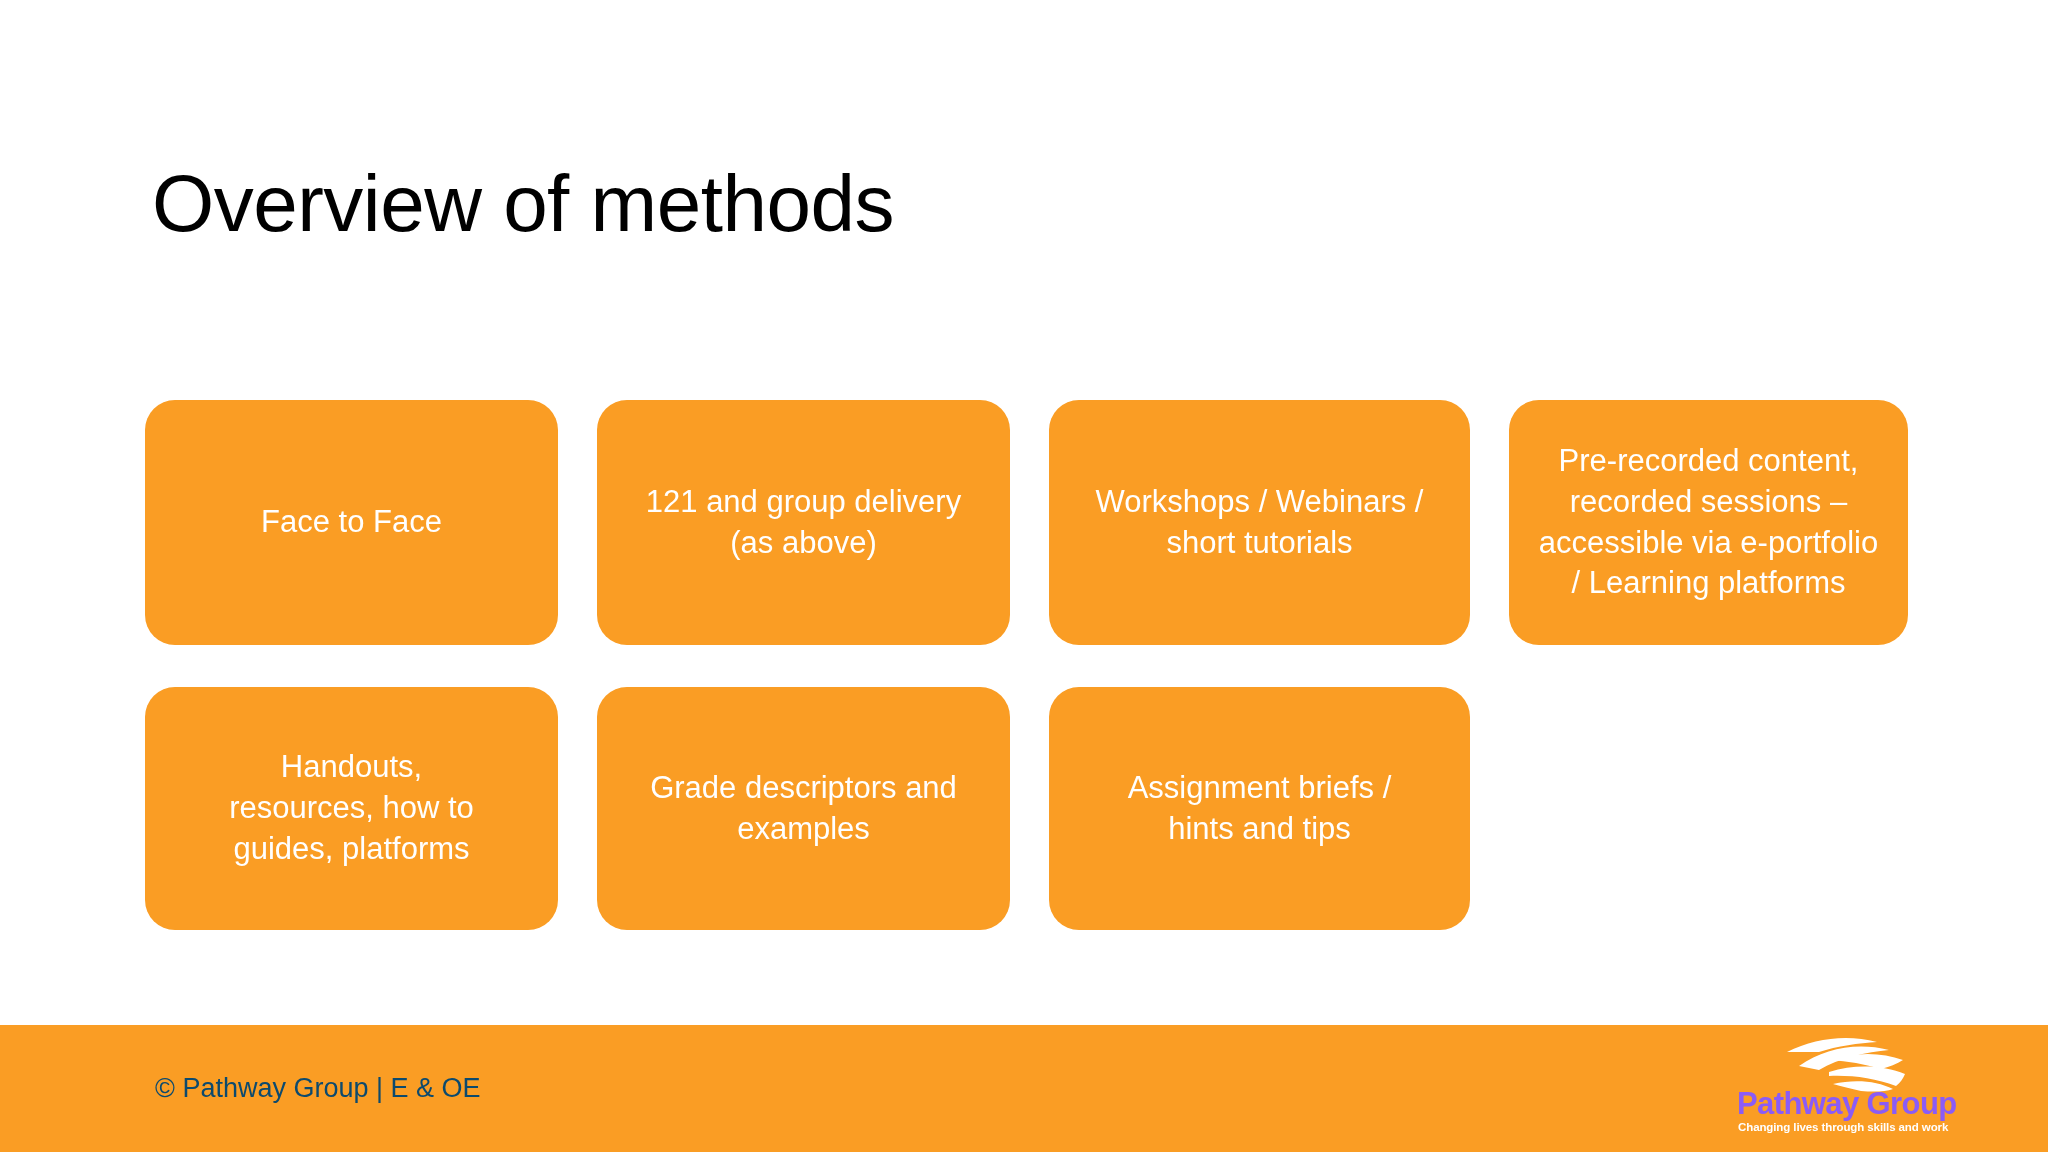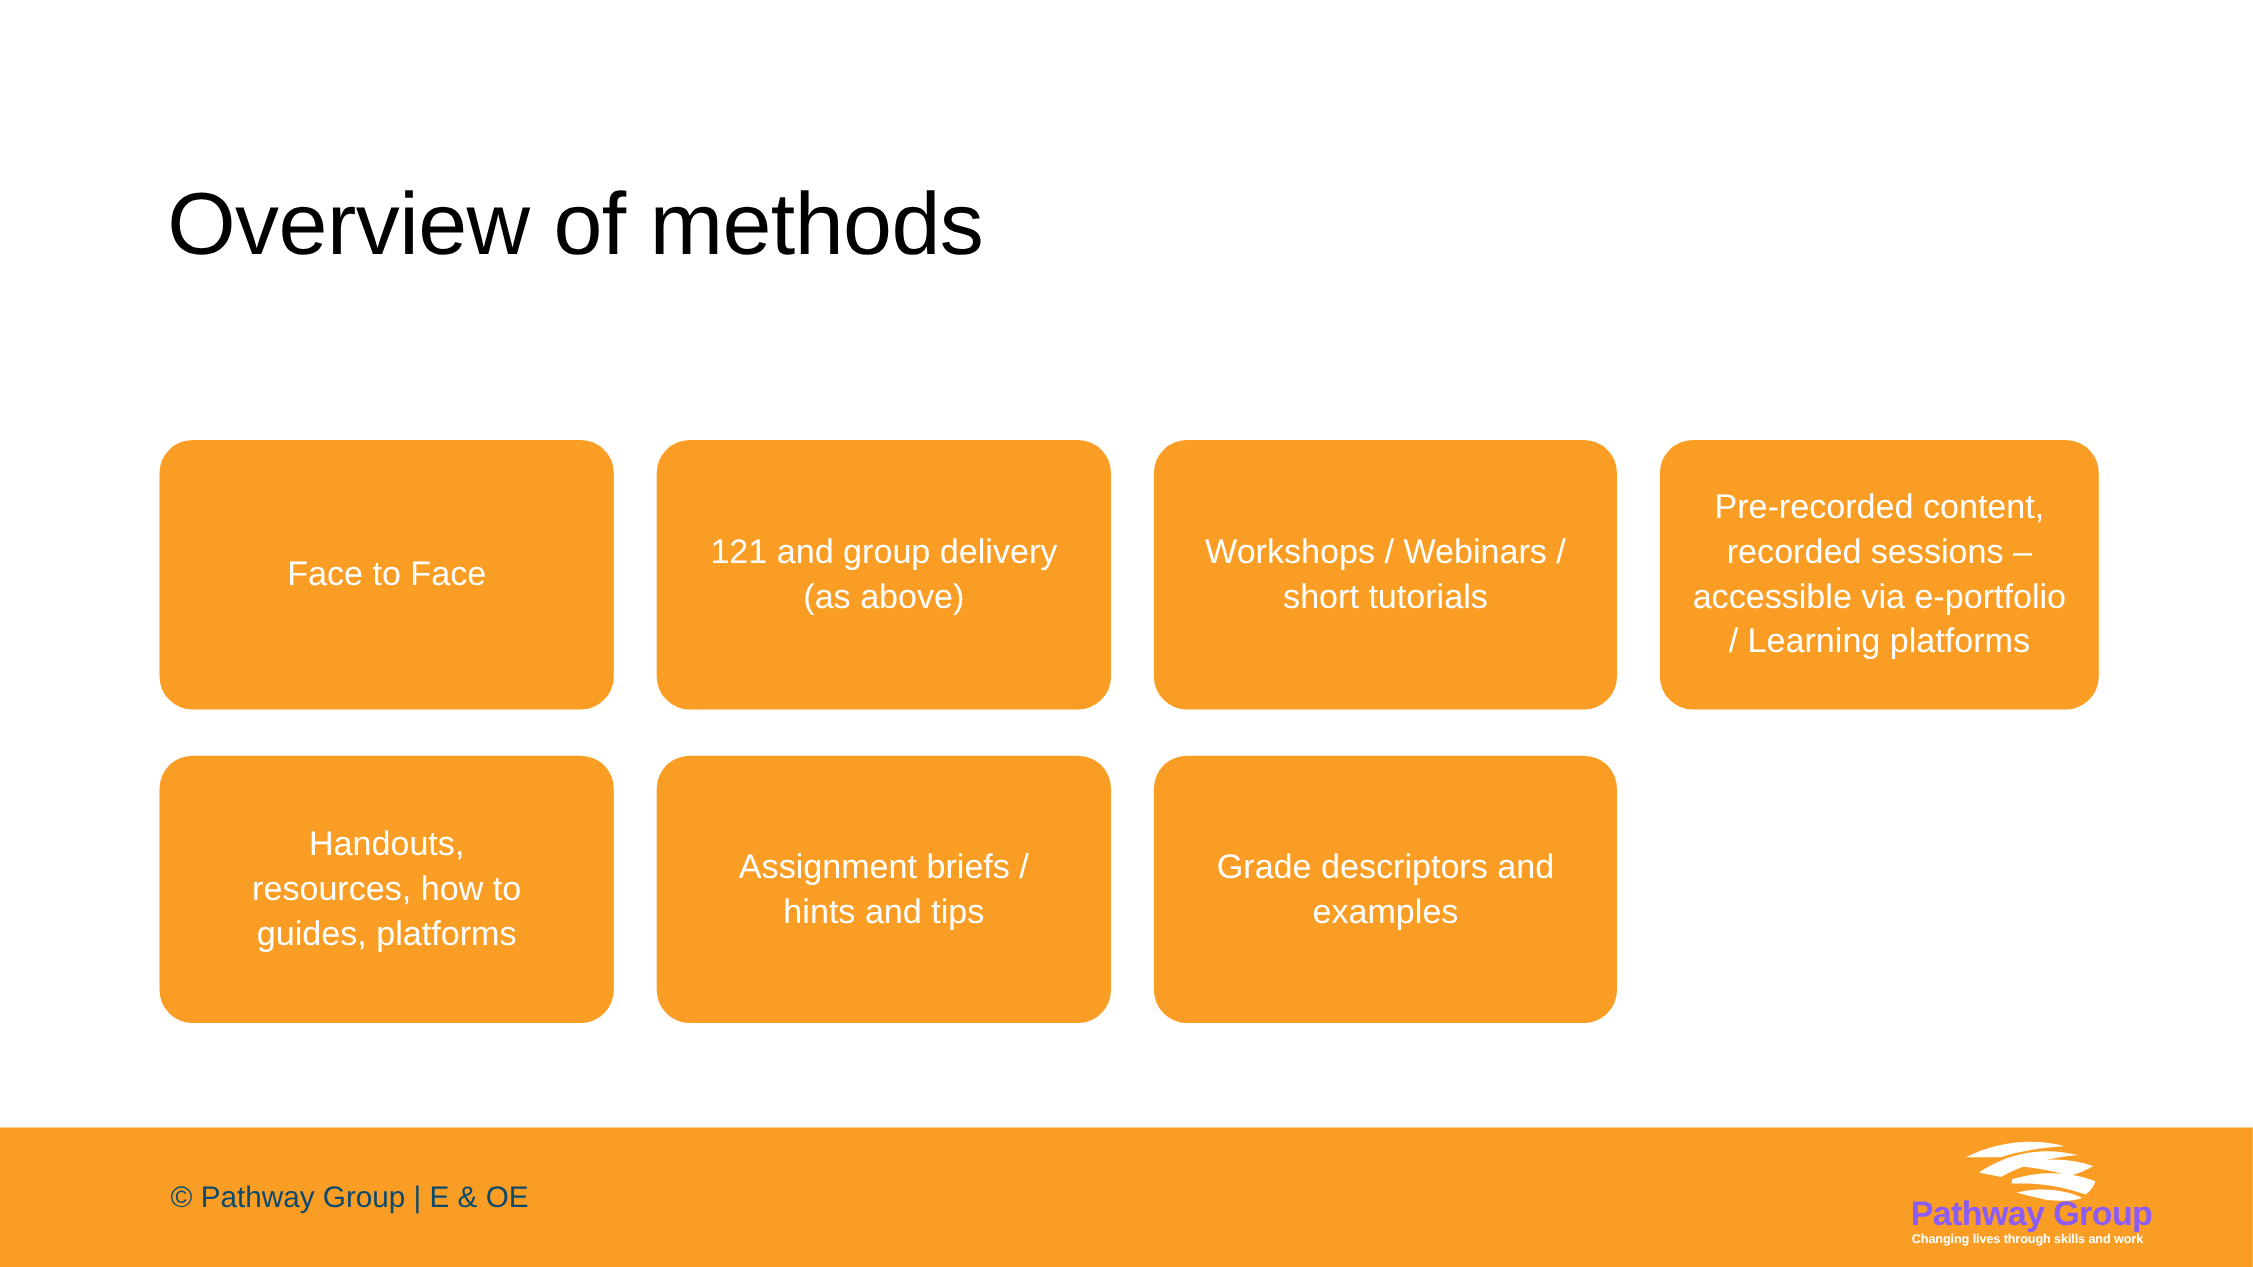--- a/index.html
+++ b/index.html
@@ -163,26 +163,26 @@
     </div>
 
     <div class="method-card card-5">
       <span class="card-label">Pre-recorded content, recorded sessions – accessible via e-portfolio / Learning platforms</span>
     </div>
 
     <div class="method-card card-6">
       <span class="card-label">Handouts, resources, how to guides, platforms</span>
     </div>
 
+    <div class="method-card card-8">
+      <span class="card-label">Grade descriptors and examples</span>
+    </div>
+
     <div class="method-card card-7">
       <span class="card-label">Assignment briefs / hints and tips</span>
-    </div>
-
-    <div class="method-card card-8">
-      <span class="card-label">Grade descriptors and examples</span>
     </div>
 
   </div>
 
   <div class="footer-bar"></div>
 
   <div class="footer-copyright">© Pathway Group | E &amp; OE</div>
 
   <div class="footer-logo">
 

